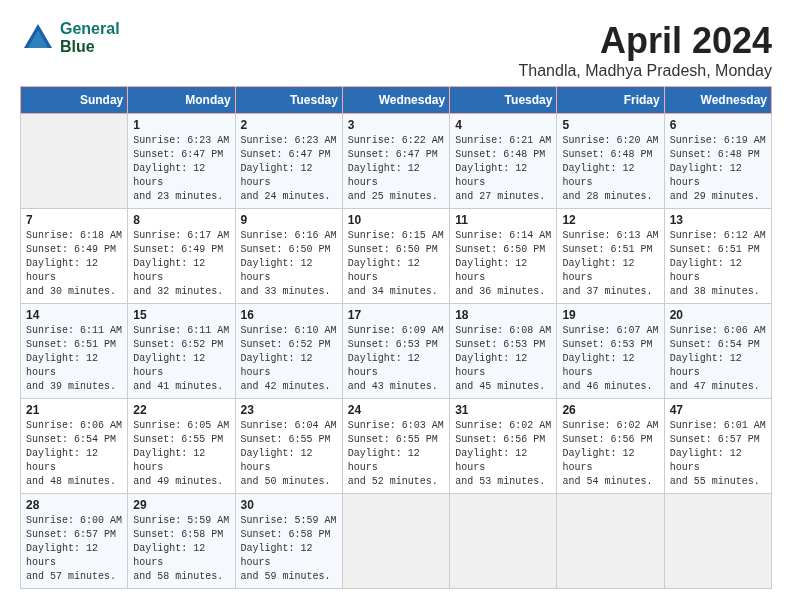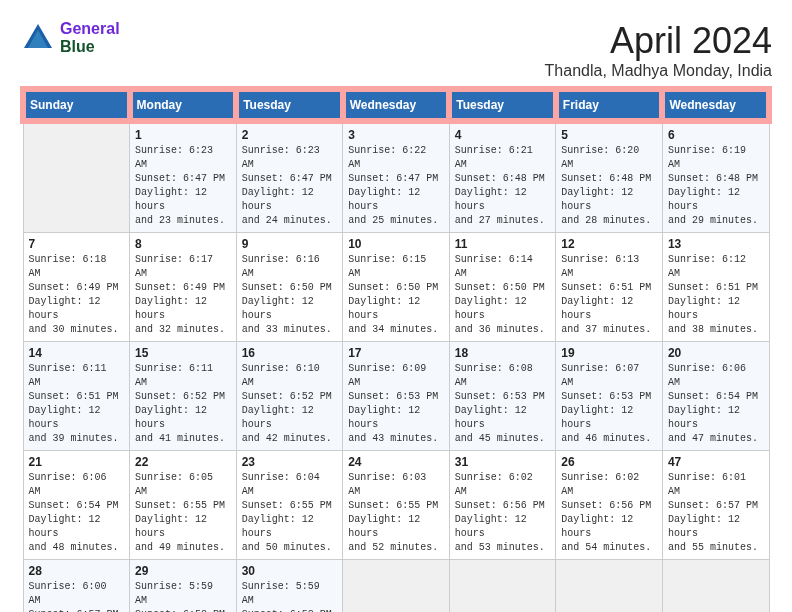--- a/index.html
+++ b/index.html
@@ -14,40 +14,40 @@
       display: flex;
       justify-content: space-between;
       align-items: flex-start;
       margin-bottom: 6px;
     }
     .title-area {
       text-align: right;
     }
     .month-title {
       font-size: 36px;
-      font-weight: normal;
+      font-weight: bold;
       color: #222;
     }
     .location-title {
       font-size: 16px;
       color: #333;
     }
     table {
       width: 100%;
       border-collapse: collapse;
       font-size: 11px;
     }
     thead tr th {
       background-color: #2a6db5;
       color: #fff;
       padding: 6px 4px;
-      text-align: left;
+      text-align: right;
       font-size: 12px;
       font-weight: bold;
-      border: 6px solid #fca5a5;
+      border: 1px solid #fca5a5;
     }
     tbody tr td {
       border: 1px solid #ccc;
       vertical-align: top;
       padding: 4px 5px;
       height: 80px;
       width: 14.28%;
     }
     tbody tr:nth-child(odd) td {
       background-color: #f5f8fc;
@@ -76,21 +76,21 @@
       align-items: center;
       gap: 4px;
     }
     .logo-text-group {
       display: flex;
       flex-direction: column;
     }
     .logo-line1 {
       font-size: 16px;
       font-weight: bold;
-      color: #6d28d9;
+      color: #0f766e;
       line-height: 1.1;
     }
     .logo-line2 {
       font-size: 16px;
       font-weight: bold;
       color: #14532d;
       line-height: 1.1;
     }
   </style>
 </head>
@@ -102,21 +102,21 @@
       <polygon points="18,4 32,28 4,28" fill="#1a5fa8"></polygon>
       <polygon points="18,10 28,28 8,28" fill="#4a9fd4" opacity="0.5"></polygon>
     </svg>
     <div class="logo-text-group">
       <span class="logo-line1">General</span>
       <span class="logo-line2">Blue</span>
     </div>
   </div>
   <div class="title-area">
     <div class="month-title">April 2024</div>
-    <div class="location-title">Thandla, Madhya Monday, India</div>
+    <div class="location-title">Thandla, Madhya Pradesh, Monday</div>
   </div>
 </div>
 
 <table>
   <thead>
     <tr>
     <th>Sunday</th>
         <th>Monday</th>
         <th>Tuesday</th>
         <th>Wednesday</th>

